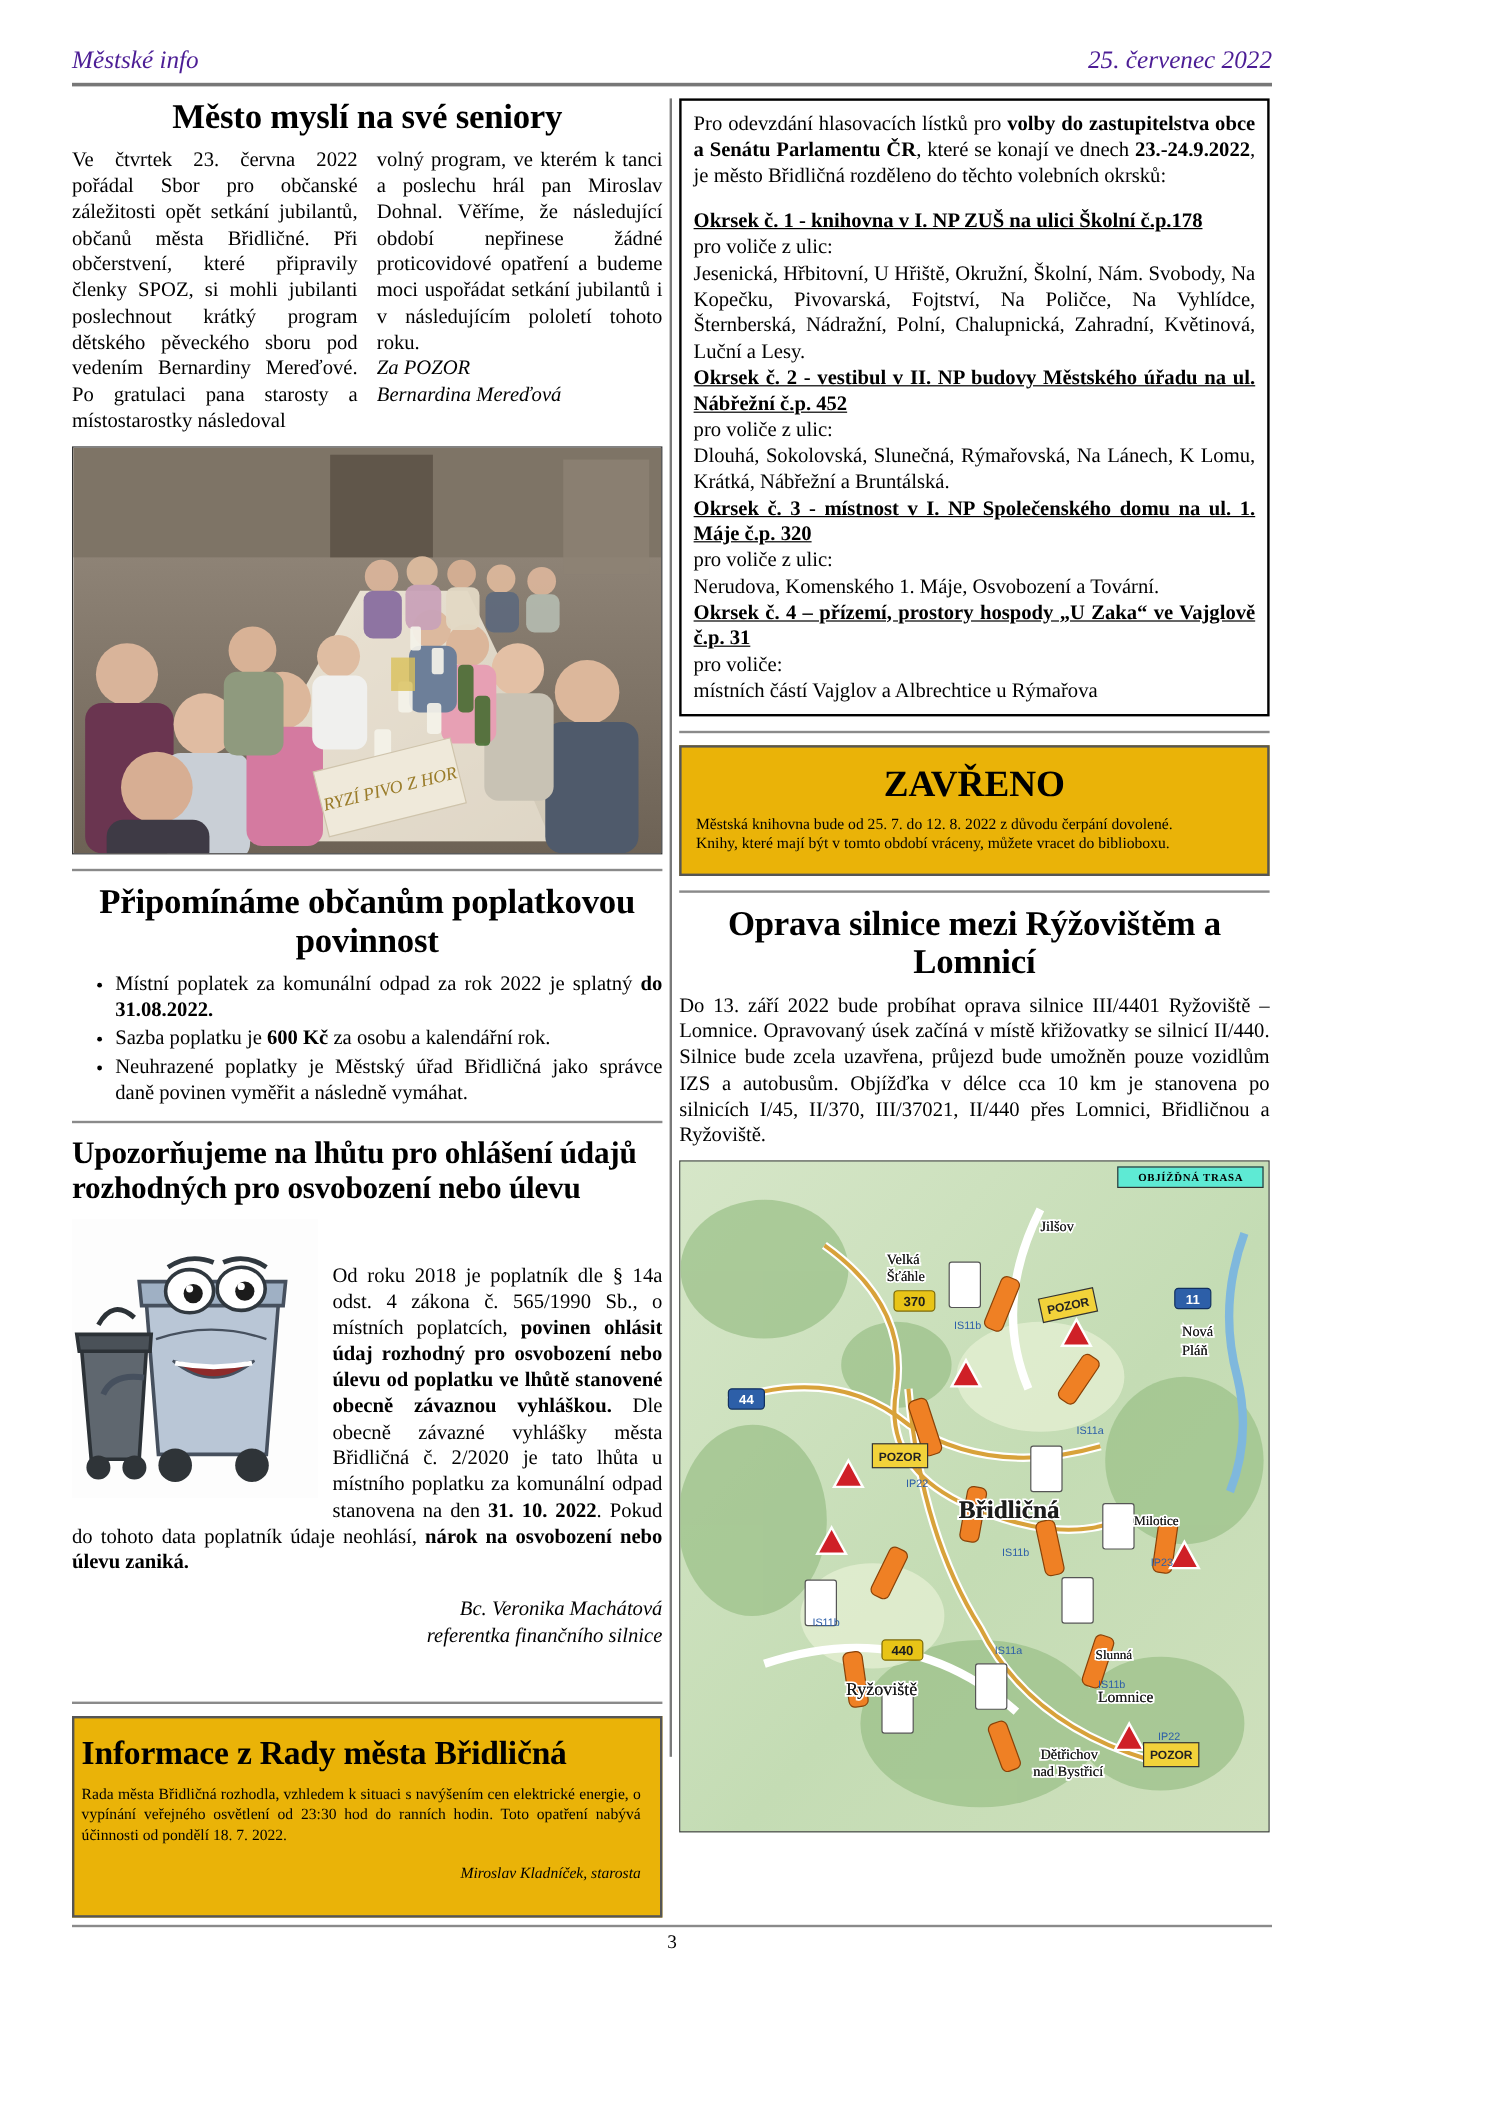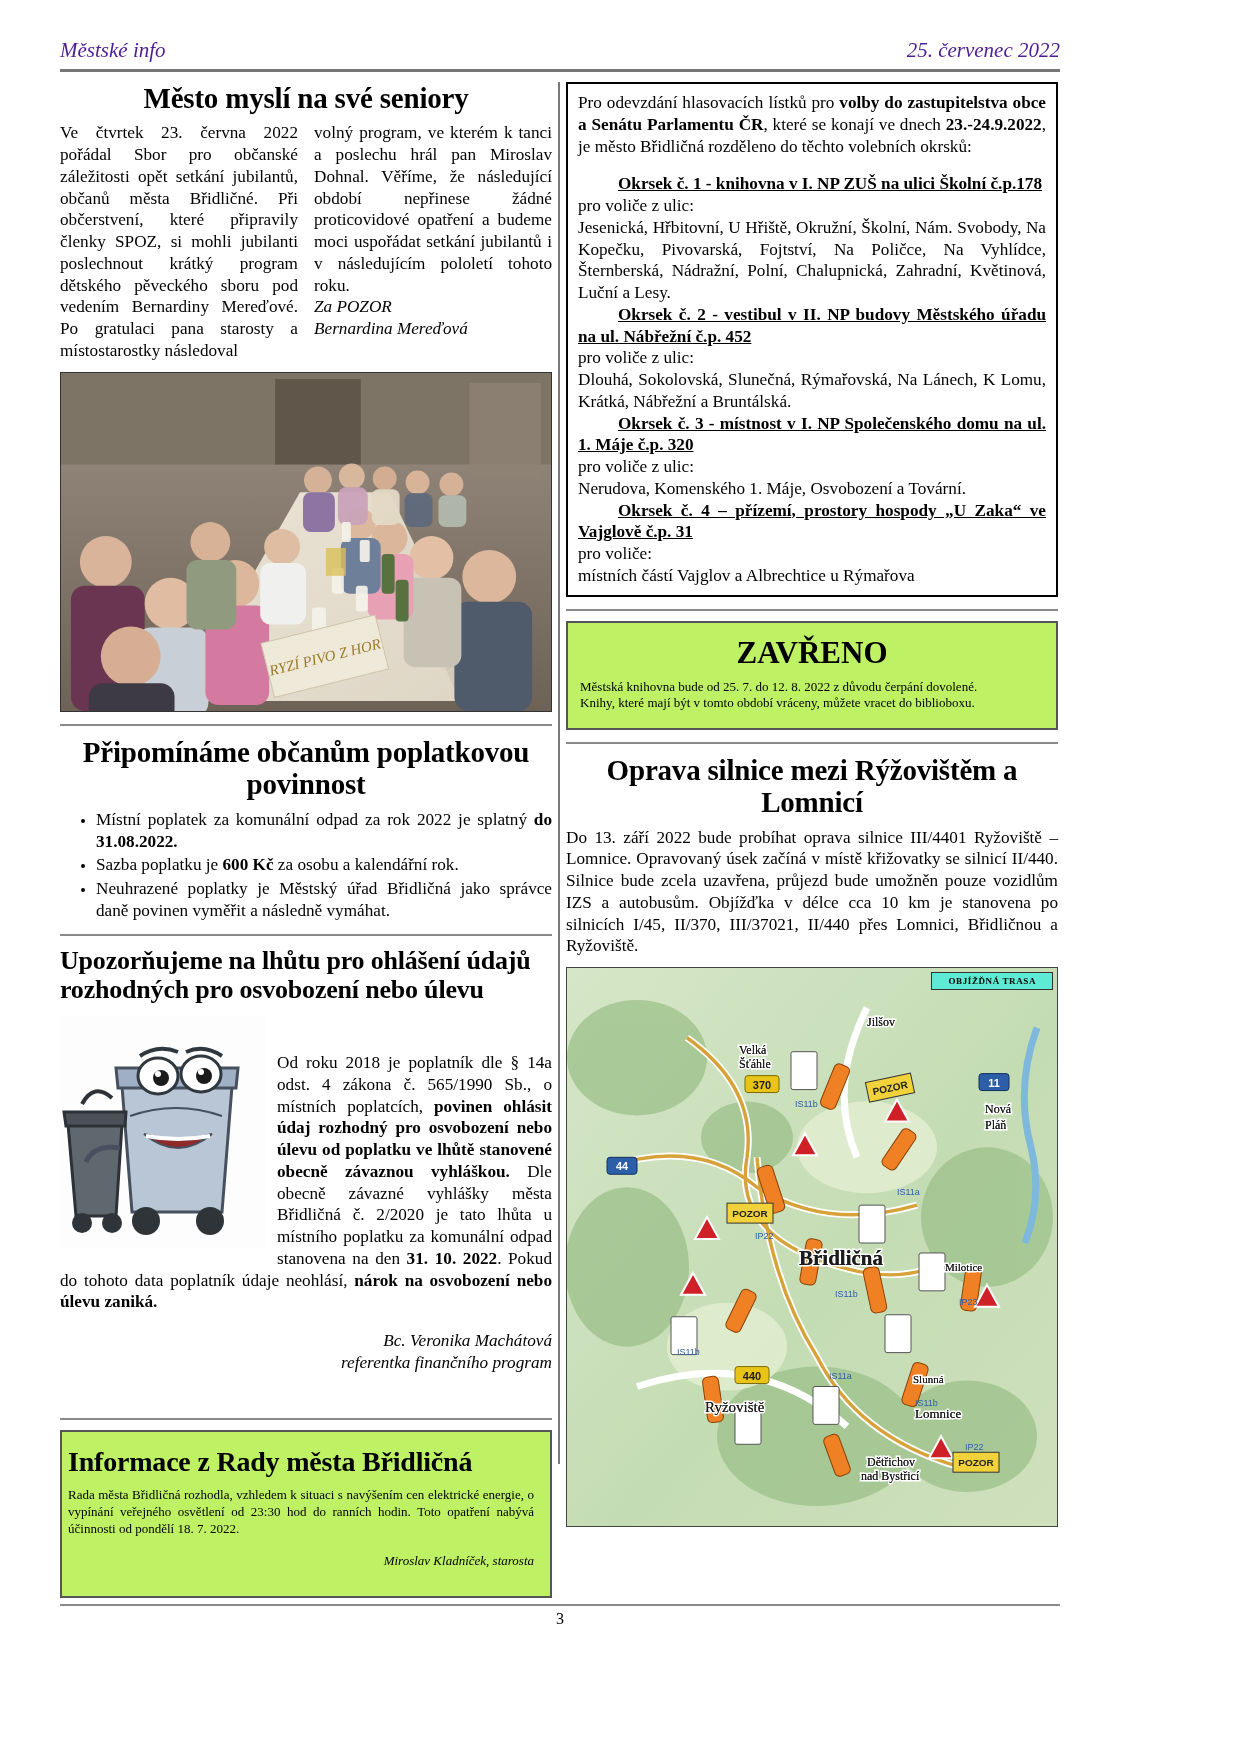--- a/index.html
+++ b/index.html
@@ -65,30 +65,30 @@
 
   .boxed{
     border:2px solid #000;
     padding:8px 10px 8px 10px;
     box-sizing:border-box;
   }
   .boxed p{font-size:17.2px;line-height:1.265;text-align:justify;margin:0;}
 
   .shaded{
     border:2px solid #555;
-    background:#bef264;
+    background:#eab308;
     padding:10px 12px 16px 12px;
     box-sizing:border-box;
   }
   .shaded h2{
     font-size:31px;font-weight:bold;text-align:center;margin:2px 0 8px 0;
   }
   .shaded p{font-size:13px;line-height:1.28;text-align:justify;margin:0;}
 
-  .u{text-decoration:underline;margin-left:40px;}
+  .u{text-decoration:underline;}
   b.u{font-weight:bold;}
 
   
   .clipart{
     float:left; width:205px;height:232px;margin:4px 12px 0 0;
     position:relative; background:#fbfbfb;
   }
   .wrap-text{font-size:17.2px;line-height:1.265;text-align:justify;margin-top:48px;}
 
   
@@ -262,21 +262,21 @@
                 <circle cx="52" cy="207" r="10" fill="#2f3438"></circle>
               <path d="M22 88 q12 -22 30 -6" stroke="#2c3237" stroke-width="4" fill="none"></path>
             </g>
 
             <path d="M60 132 q-26 -4 -34 14" stroke="#46505e" stroke-width="5" fill="none"></path>
           </svg>
         </div>
 
         <p class="wrap-text"><span>Od roku 2018 je poplatník dle § 14a odst. 4 zákona č. 565/1990 Sb., o místních poplatcích, </span><b>povinen ohlásit údaj rozhodný pro osvobození nebo úlevu od poplatku ve lhůtě stanovené obecně závaznou vyhláškou.</b><span> Dle obecně závazné vyhlášky města Břidličná č. 2/2020 je tato lhůta u místního poplatku za komunální odpad stanovena na den </span><b>31. 10. 2022</b><span>. Pokud do tohoto data poplatník údaje neohlásí, </span><b>nárok na osvobození nebo úlevu zaniká.</b></p>
         <p class="sig" style="margin-top:2px">Bc. Veronika Machátová</p>
-        <p class="sig">referentka finančního program</p>
+        <p class="sig">referentka finančního silnice</p>
       </section>
 
       <hr class="hr-thin" style="margin-top:44px">
 
       <section class="shaded" style="padding:14px 16px 26px 6px">
         <h1 class="head left-al" style="font-size:28px;margin-bottom:10px">Informace z Rady města Břidličná</h1>
         <p>Rada města Břidličná rozhodla, vzhledem k situaci s navýšením cen elektrické energie, o vypínání veřejného osvětlení od 23:30 hod do ranních hodin. Toto opatření nabývá účinnosti od pondělí 18. 7. 2022.</p>
         <p style="text-align:right;font-style:italic;margin-top:16px">Miroslav Kladníček, starosta</p>
       </section>
 

